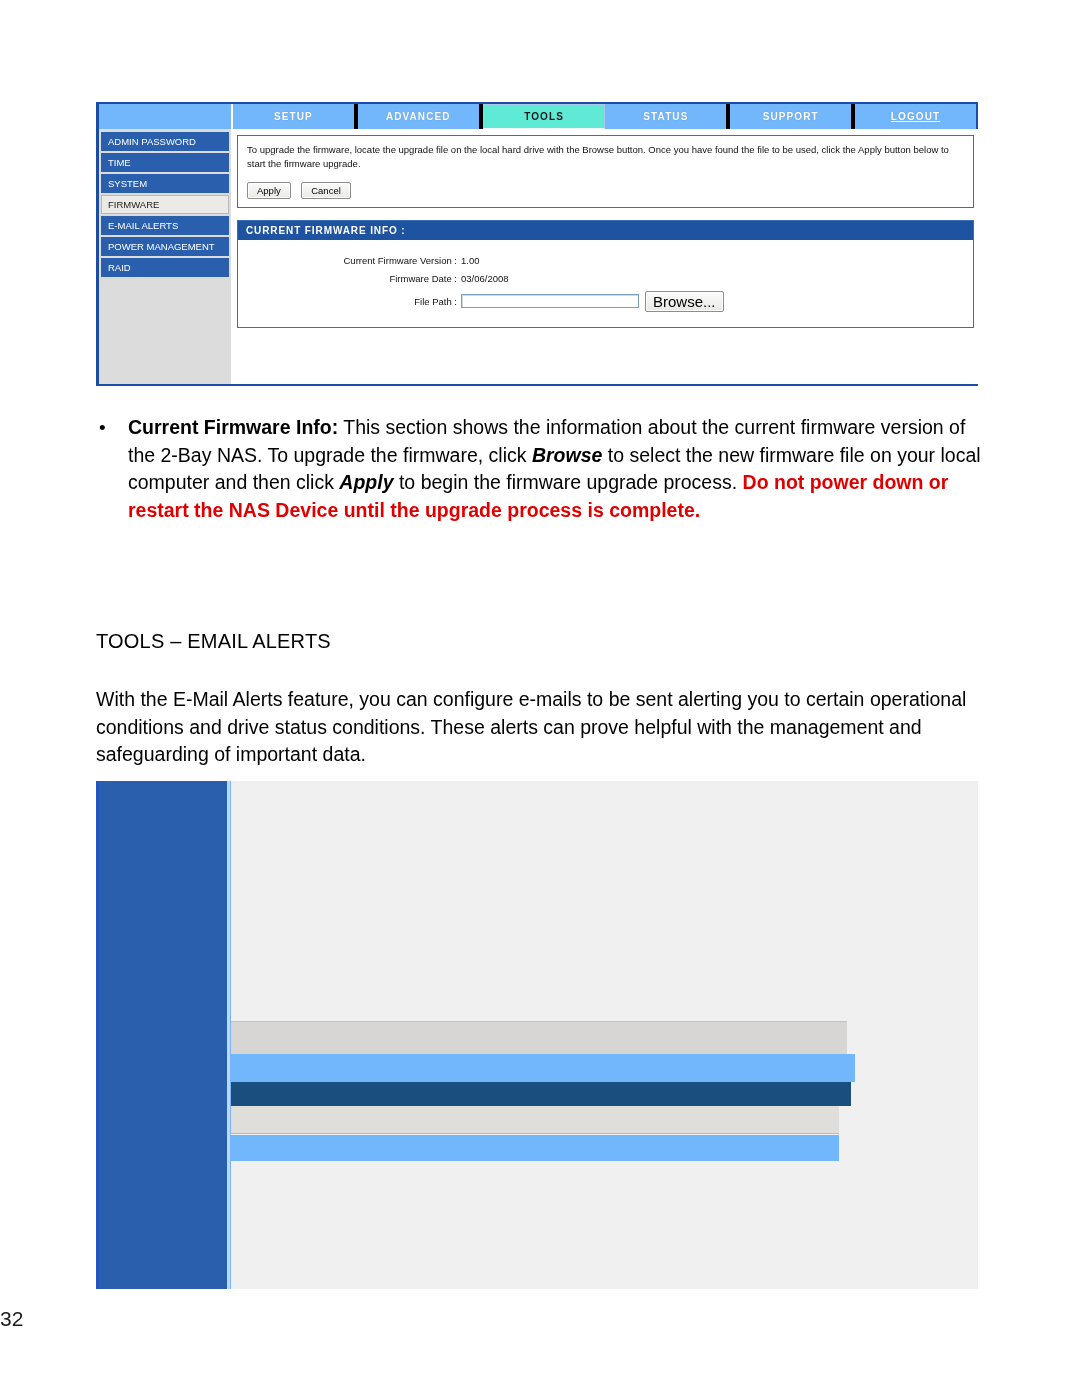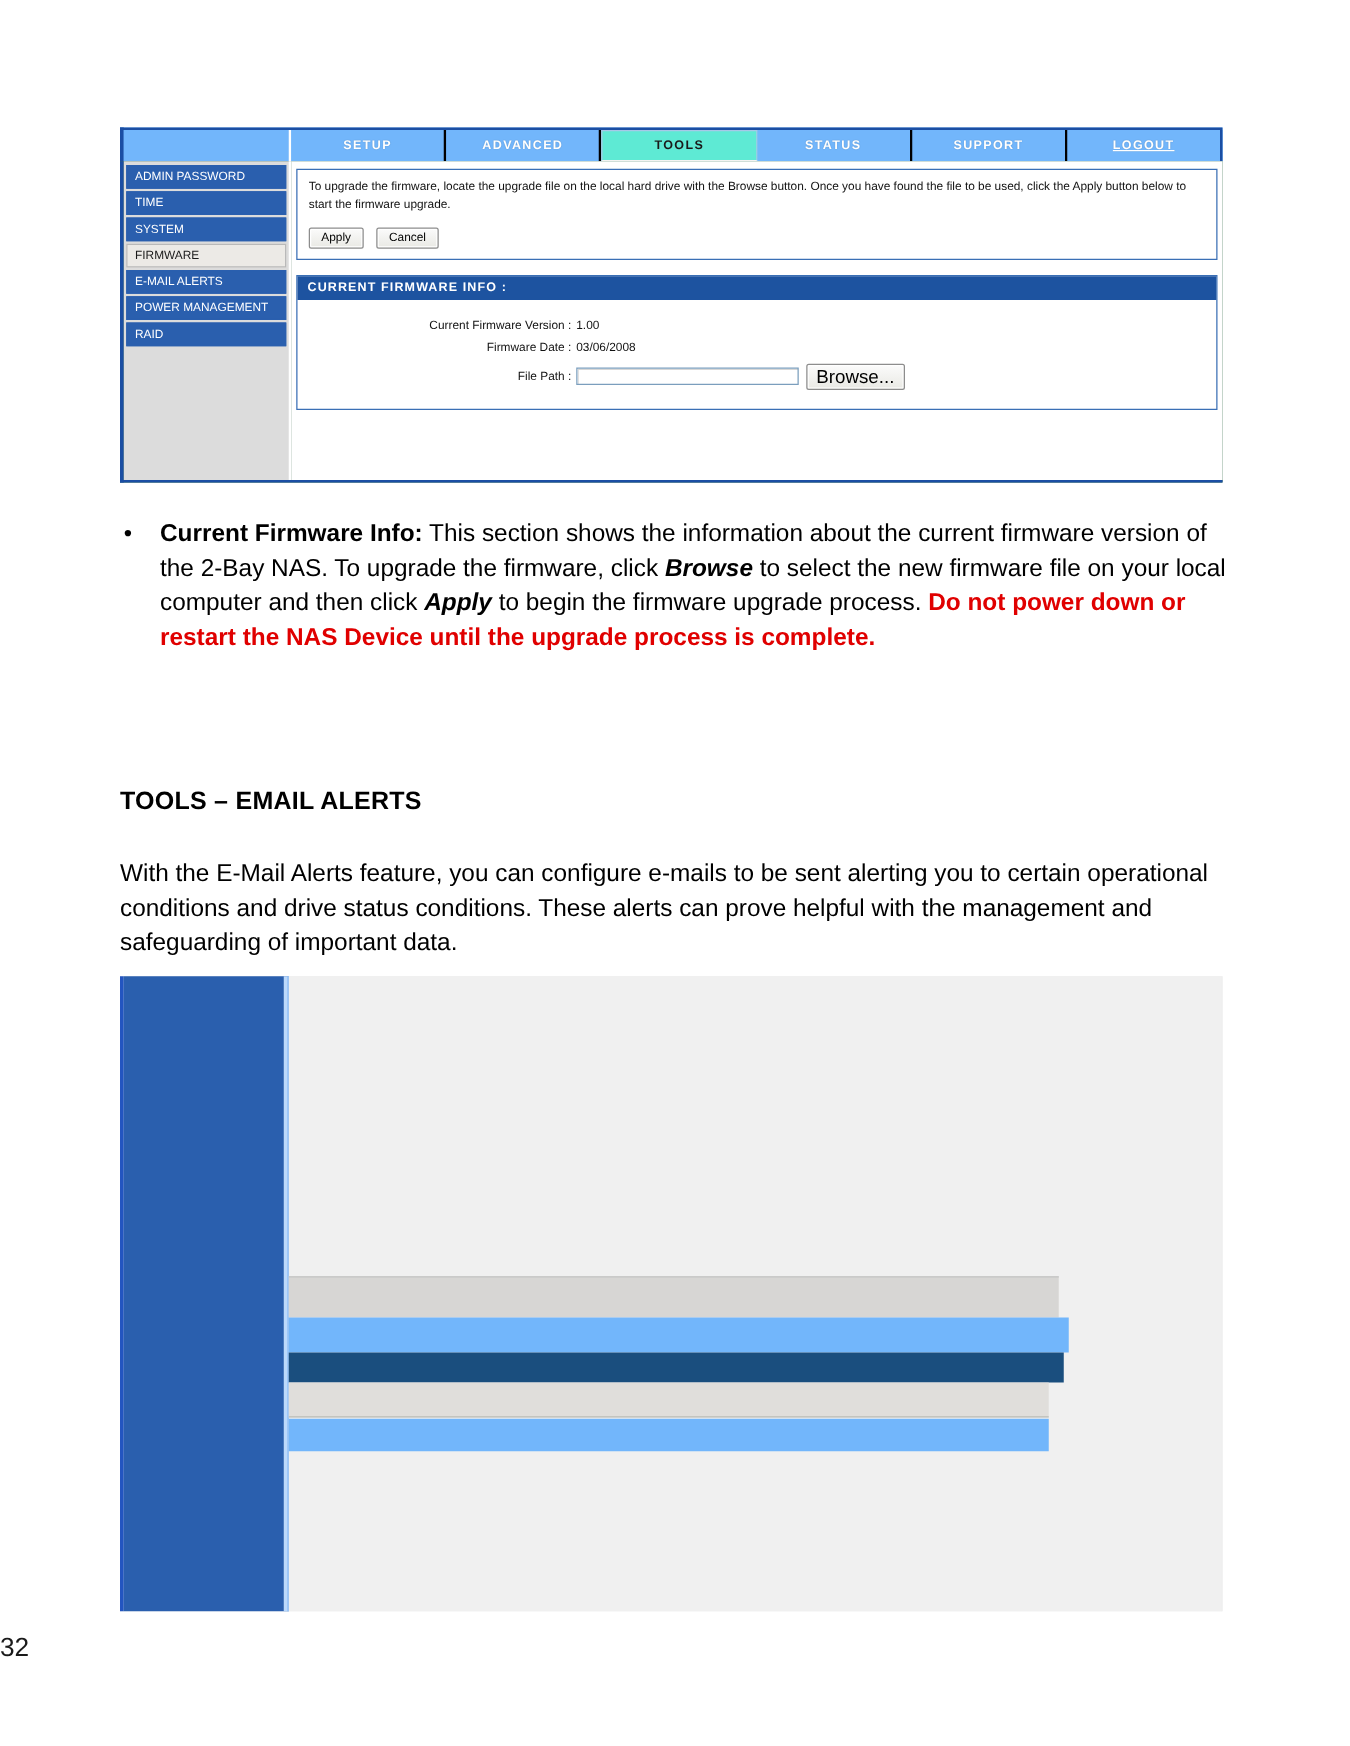--- a/index.html
+++ b/index.html
@@ -64,41 +64,41 @@
   .nav-tab {
     flex: 1;
     display: flex;
     align-items: center;
     justify-content: center;
     font-size: 10px;
     font-weight: bold;
     letter-spacing: 1.1px;
     color: #ffffff;
     background: #72b6fb;
-    border-right: 2px solid #000000;
+    border-right: 4px solid #000000;
     box-sizing: border-box;
     text-shadow: 0 0 1px rgba(0,0,0,.25);
   }
   .nav-tab:last-child { border-right: 2px solid #1b4ea3; text-decoration: underline; }
   .nav-tab.active {
     background: #5eead4;
     color: #1a1a1a;
     border: 1px solid #a8c8e8;
     border-bottom: 1px solid #f4f4f2;
     text-shadow: none;
   }
 
   
   .bodyrow {
     flex: 1;
     display: flex;
     box-sizing: border-box;
     border-left: 3px solid #1b4ea3;
     border-bottom: 2px solid #1b4ea3;
-    background: #14532d;
+    background: #f0abfc;
     justify-content: flex-end;
   }
   .sidebar {
     width: 134px;
     background: #dcdcdc;
     padding-top: 3px;
     box-sizing: border-box;
     border-right: 2px solid #ffffff;
   }
   .side-item {
@@ -223,21 +223,21 @@
   .bullet-text { display: block; }
   .b { font-weight: bold; }
   .bi { font-weight: bold; font-style: italic; }
   .warn { color: #e00000; font-weight: bold; }
 
   .section-head {
     position: absolute;
     left: 96px;
     top: 630px;
     font-size: 20px;
-    font-weight: bold;
+    font-weight: normal;
     letter-spacing: 0.2px;
     color: #000000;
   }
   .section-para {
     position: absolute;
     left: 96px;
     top: 686px;
     width: 890px;
     font-size: 19.5px;
     line-height: 1.42;

